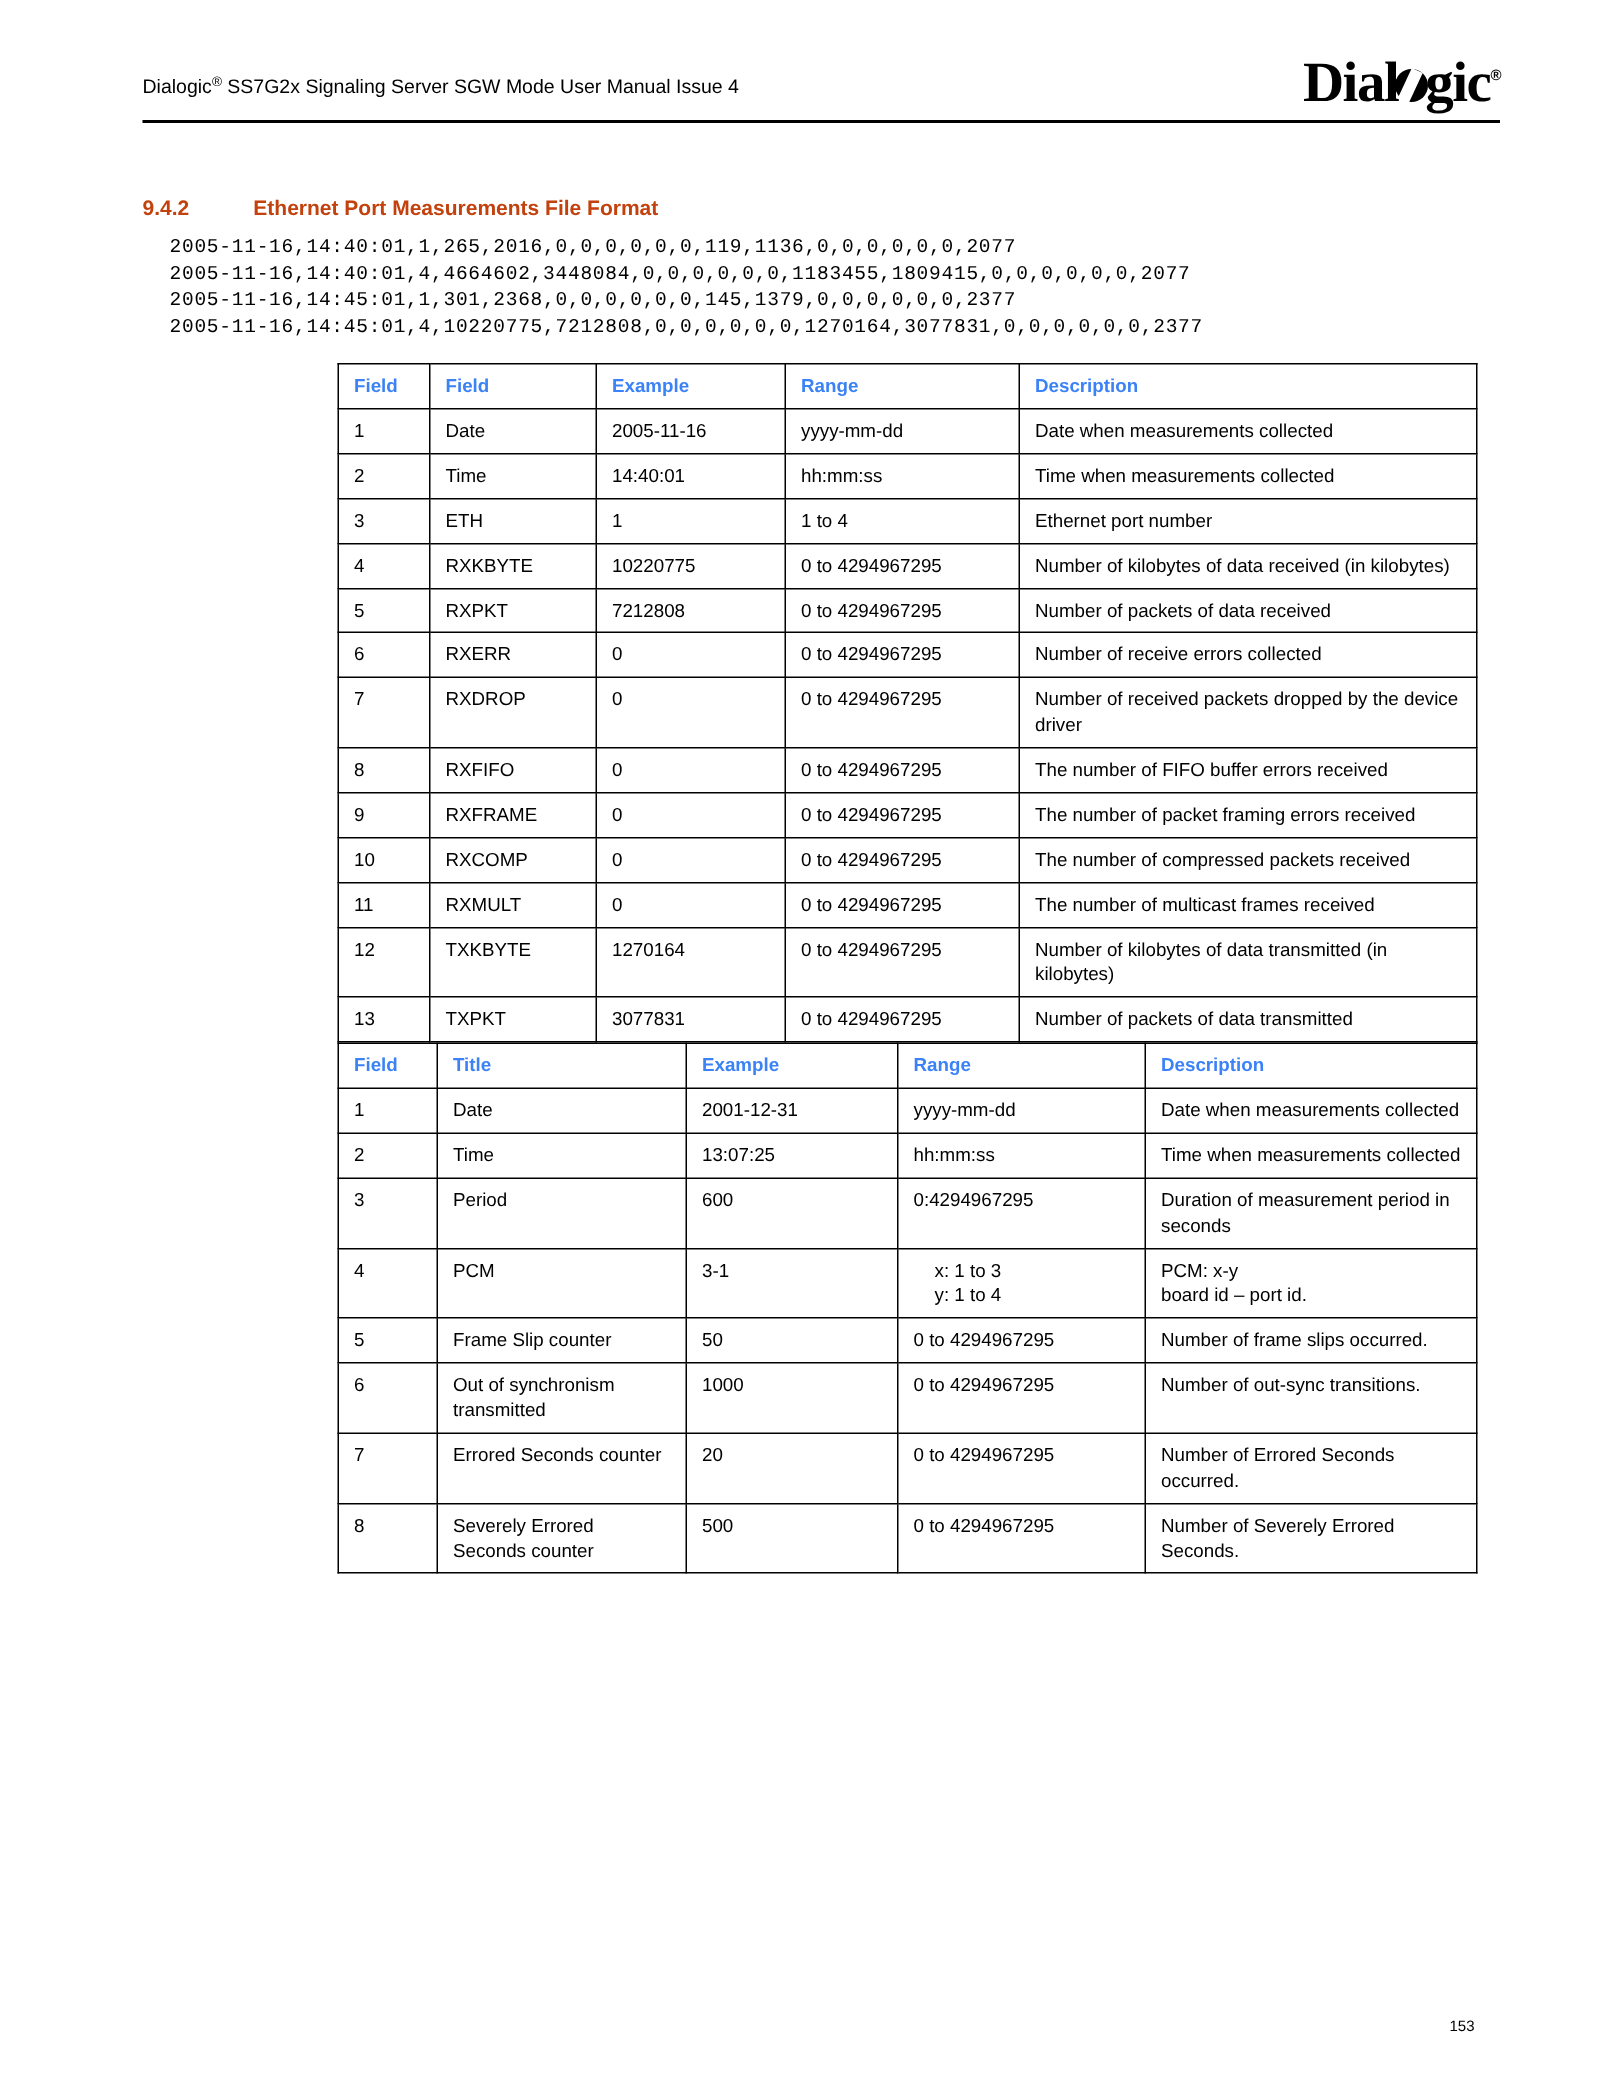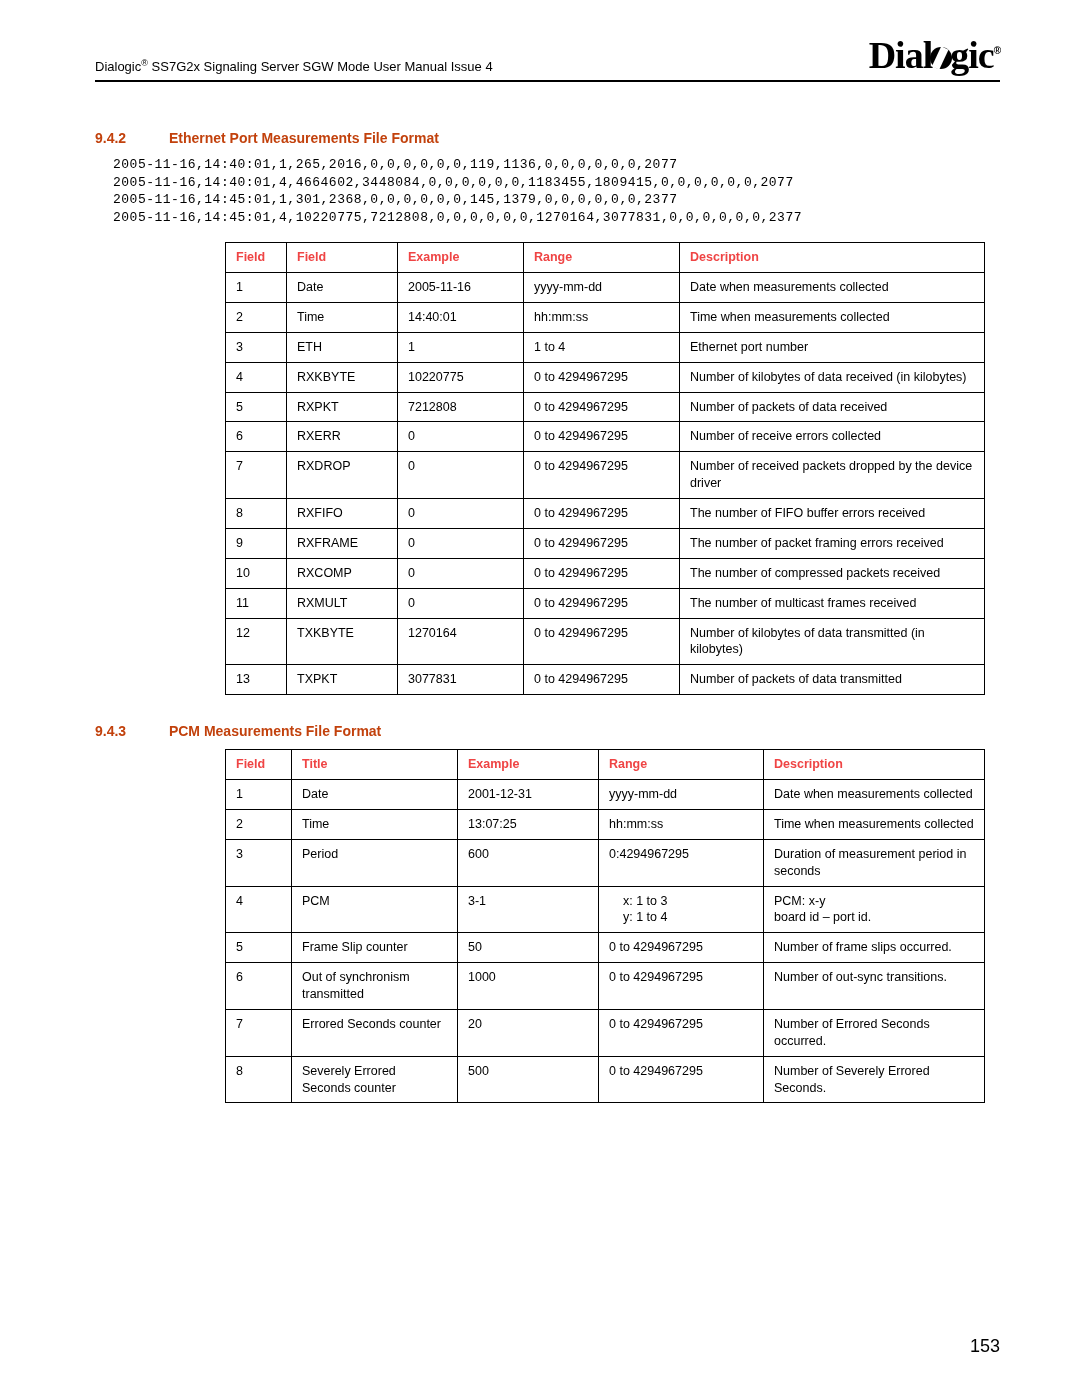--- a/index.html
+++ b/index.html
@@ -16,21 +16,21 @@
     position: relative;
     box-sizing: border-box;
     padding: 40px 80px 0 95px;
   }
   .header-line {
     border-bottom: 2px solid #000;
     padding-bottom: 6px;
     margin-bottom: 48px;
     display: flex;
     justify-content: space-between;
-    align-items: flex-end;
+    align-items: center;
   }
   .header-title {
     font-size: 13px;
   }
   .logo {
     font-family: Georgia, 'Times New Roman', serif;
     font-size: 38px;
     font-weight: 600;
     letter-spacing: -1px;
     line-height: 1;
@@ -89,37 +89,37 @@
   table.t1 { width: 760px; margin-left: 130px; }
   table.t2 { width: 760px; margin-left: 130px; }
   th, td {
     border: 1px solid #000;
     padding: 6px 10px;
     text-align: left;
     vertical-align: top;
     line-height: 1.35;
   }
   th {
-    color: #ef4444;
+    color: #3b82f6;
     font-weight: bold;
     background: #fff;
   }
   .t1 td:nth-child(1){ width: 40px; }
   .t1 td:nth-child(2){ width: 90px; }
   .t1 td:nth-child(3){ width: 105px; }
   .t1 td:nth-child(4){ width: 135px; }
   .t2 td:nth-child(1){ width: 45px; }
   .t2 td:nth-child(2){ width: 145px; }
   .t2 td:nth-child(3){ width: 120px; }
   .t2 td:nth-child(4){ width: 130px; }
   .page-num {
     position: absolute;
     bottom: 40px;
-    right: 80px;
-    font-size: 18px;
+    right: 97px;
+    font-size: 10px;
   }
   sup { font-size: 0.7em; }
 </style>
 </head>
 <body>
 
 <div class="page">
 
   <div class="header-line">
     <div class="header-title">
@@ -236,24 +236,20 @@
         <tr>
           <td>13</td>
           <td>TXPKT</td>
           <td>3077831</td>
           <td>0 to 4294967295</td>
           <td>Number of packets of data transmitted</td>
         </tr>
       </tbody>
   </table>
 
-  <div class="section-heading">
-    <span class="section-num">9.4.3</span>
-    <span>PCM Measurements File Format</span>
-  </div>
 
 
   <table class="t2">
     <thead>
       <tr>
         <th>Field</th>
         <th>Title</th>
         <th>Example</th>
         <th>Range</th>
         <th>Description</th>

